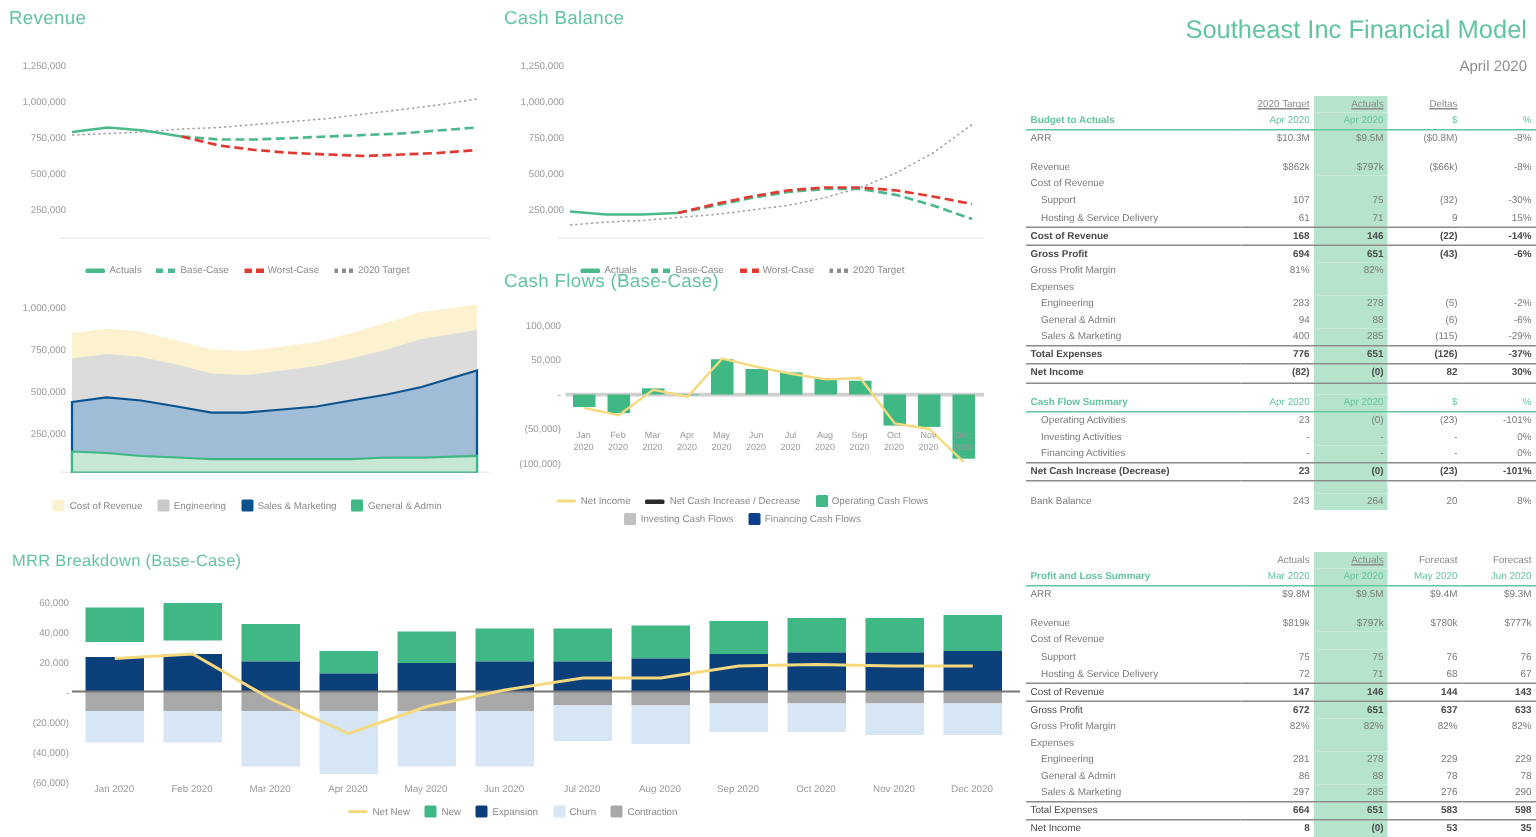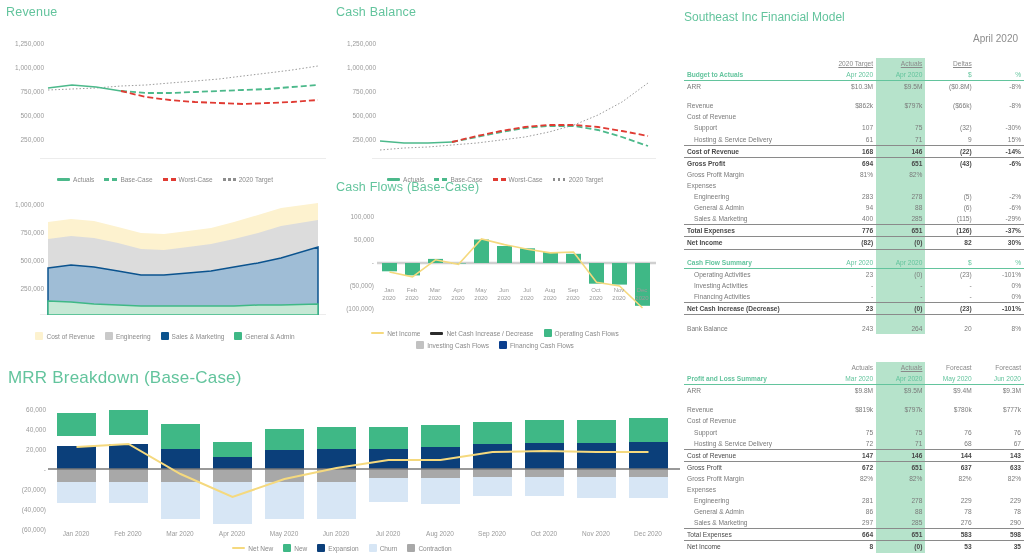--- a/index.html
+++ b/index.html
@@ -28,21 +28,21 @@
   .legend .li { display:flex; align-items:center; gap:3px; white-space:nowrap; }
   .sw { width:8px; height:8px; display:inline-block; border-radius:1px; }
   .sw-line { width:13px; height:2.5px; display:inline-block; border-radius:1px; }
   .sw-dash { width:13px; height:2.5px; display:inline-block;
     background:repeating-linear-gradient(to right, currentColor 0 5px, transparent 5px 8px); }
   .sw-dot { width:13px; height:2.5px; display:inline-block;
     background:repeating-linear-gradient(to right, #8d8d8d 0 2.5px, transparent 2.5px 5px); }
 
   
   #report { position:absolute; left:684px; top:0; width:340px; height:558px; }
-  #report .hdr-title { color:#63c49d; font-size:12px; padding-right:6px; padding-top:10px; }
+  #report .hdr-title { text-align:right; color:#63c49d; font-size:17px; padding-right:6px; padding-top:10px; }
   #report .hdr-sub { text-align:right; color:#8d8d8d; font-size:10px; padding-right:6px; padding-top:9px; }
 
   table.fin { width:100%; border-collapse:collapse; table-layout:fixed; font-size:6.6px; }
   table.fin td { padding:0 3px; height:11.1px; line-height:11.1px; vertical-align:middle; color:#7a7a7a; }
   table.fin td.lbl { text-align:left; }
   table.fin td.num { text-align:right; }
   table.fin col.c0 { width:42%; }
   table.fin col.c1, table.fin col.c2, table.fin col.c3, table.fin col.c4 { width:14.5%; }
   tr.hl td:nth-child(3) { background:#b6e3cb; }
   tr.sec-date td { color:#63c49d; }
@@ -256,21 +256,21 @@
         <span>Investing Cash Flows</span>
       </span>
     <span class="li">
         <i class="sw" style="background:#0b3f8e"></i>
         <span>Financing Cash Flows</span>
       </span>
   </div>
 </div>
 
 <div class="panel" style="left:0;top:362px;width:684px;height:196px;">
-  <div class="chart-title" style="padding:6px 0 0 8px;font-size:17px;">MRR Breakdown (Base-Case)</div>
+  <div class="chart-title" style="padding:6px 0 0 8px;font-size:11px;">MRR Breakdown (Base-Case)</div>
   <svg width="684" height="152">
     <text class="axis-lab" x="46" y="24" text-anchor="end">60,000</text>
     <text class="axis-lab" x="46" y="44" text-anchor="end">40,000</text>
     <text class="axis-lab" x="46" y="64" text-anchor="end">20,000</text>
     <text class="axis-lab" x="46" y="84" text-anchor="end">-</text>
     <text class="axis-lab" x="46" y="104" text-anchor="end">(20,000)</text>
     <text class="axis-lab" x="46" y="124" text-anchor="end">(40,000)</text>
     <text class="axis-lab" x="46" y="144" text-anchor="end">(60,000)</text>
 
     <g>

